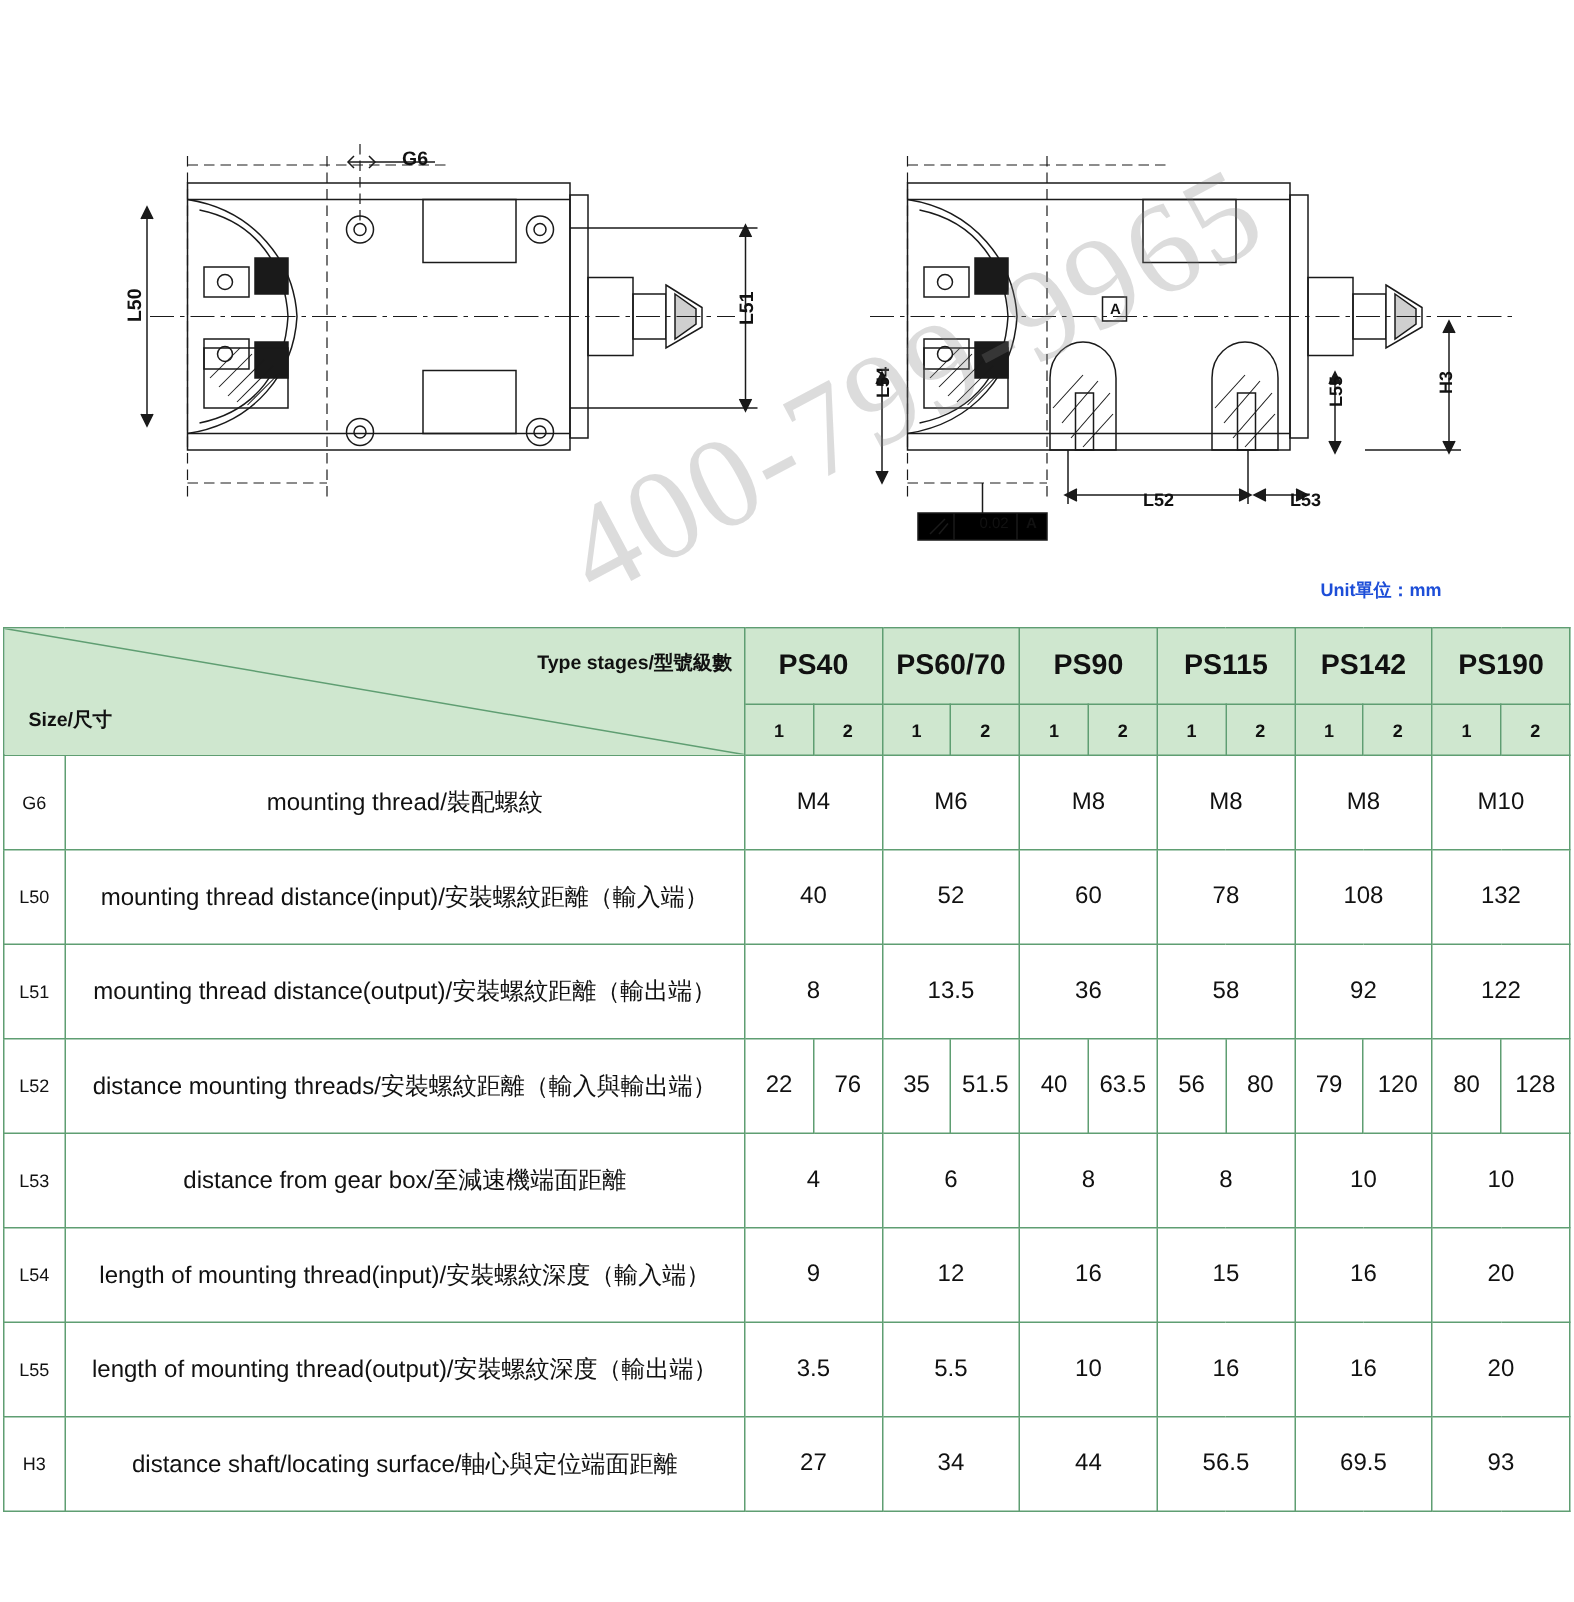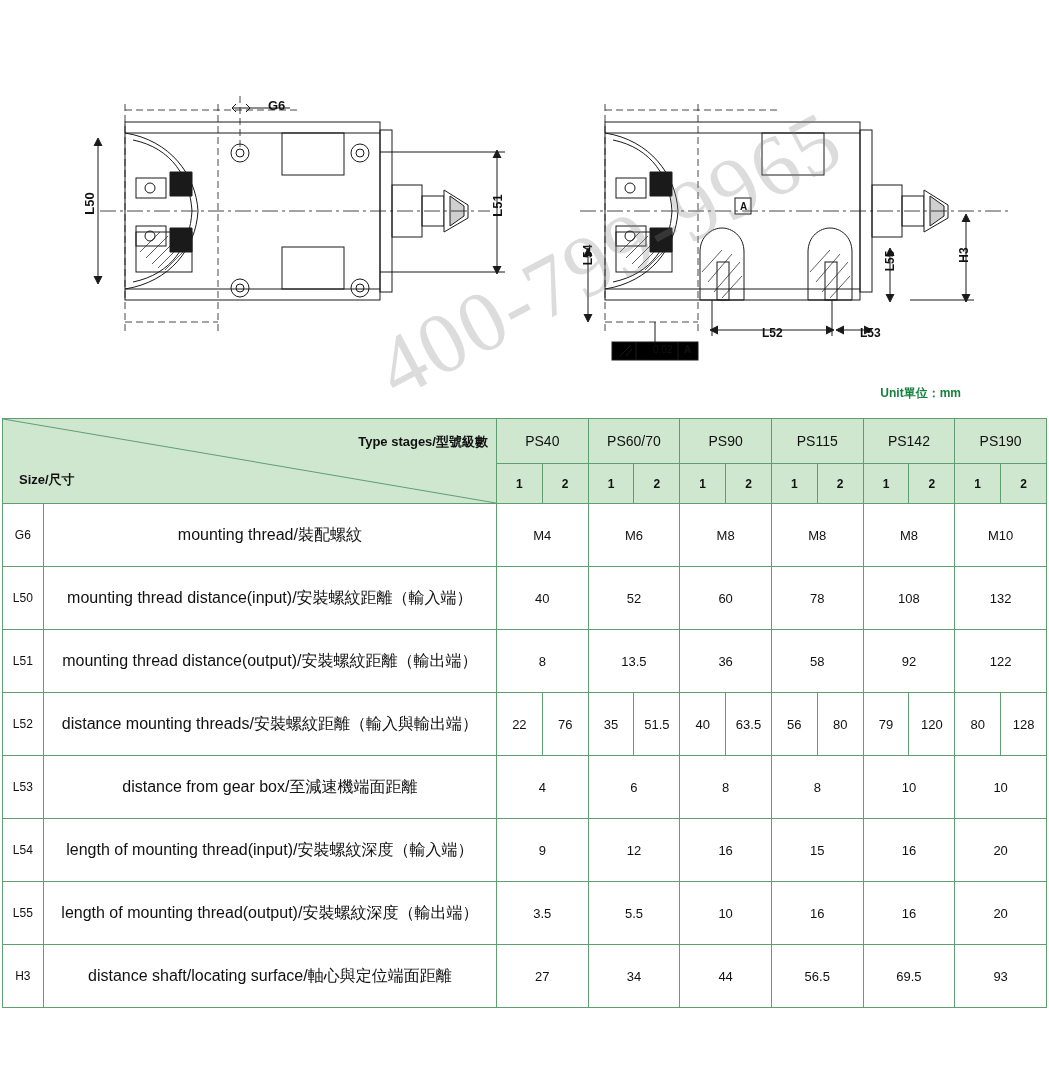--- a/index.html
+++ b/index.html
@@ -31,39 +31,39 @@
     pointer-events:none;
     z-index:40;
   }
 
   
   .unit{
     position:absolute;
     right:8px;top:385px;
     font-size:12px;
     font-weight:bold;
-    color:#15803d;
+    color:#1d4ed8;
   }
 
   
   .tbl-wrap{position:absolute;left:2px;top:418px;width:1045px;}
   table.spec{
     border-collapse:collapse;
     width:1045px;
     table-layout:fixed;
     font-size:12px;
   }
   table.spec td, table.spec th{
     border:1px solid #5f9e72;
     text-align:center;
     vertical-align:middle;
     padding:0;
     background:#fff;
   }
-  .hdr{background:#cfe7cf !important;font-weight:normal;font-size:14px;margin-top:47px;}
+  .hdr{background:#cfe7cf !important;font-weight:bold;font-size:19px;margin-top:47px;}
   .hdr-sub{background:#cfe7cf !important;font-weight:bold;font-size:12px;}
   .corner{
     background:#cfe7cf !important;
     position:relative;
     height:84px;
   }
   .corner .diag{
     position:absolute;left:0;top:0;width:100%;height:100%;
   }
   .corner .t-stages{
@@ -74,21 +74,21 @@
     position:absolute;left:16px;bottom:14px;
     font-weight:bold;font-size:13px;text-align:right;
   }
   td.code{
     width:40px;font-size:12px;text-align:center;
   }
   td.desc{
     text-align:left;padding-left:10px;font-size:16px;white-space:nowrap;
   }
   tr.data td{height:62px;}
-  .val{font-size:13px;}
+  .val{font-size:16px;}
 </style>
 </head>
 <body>
 
 <div class="page">
 
   <div class="drawings">
 
     <svg width="520" height="400" viewBox="0 0 520 400">
       <g stroke="#1a1a1a" fill="none" stroke-width="1">

